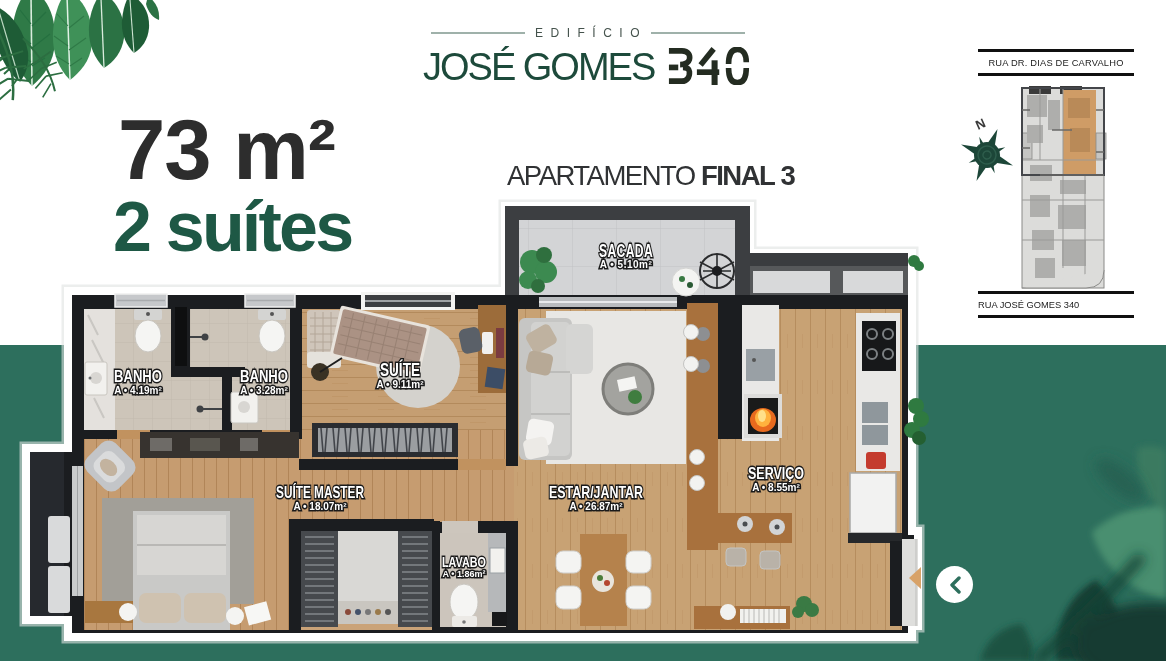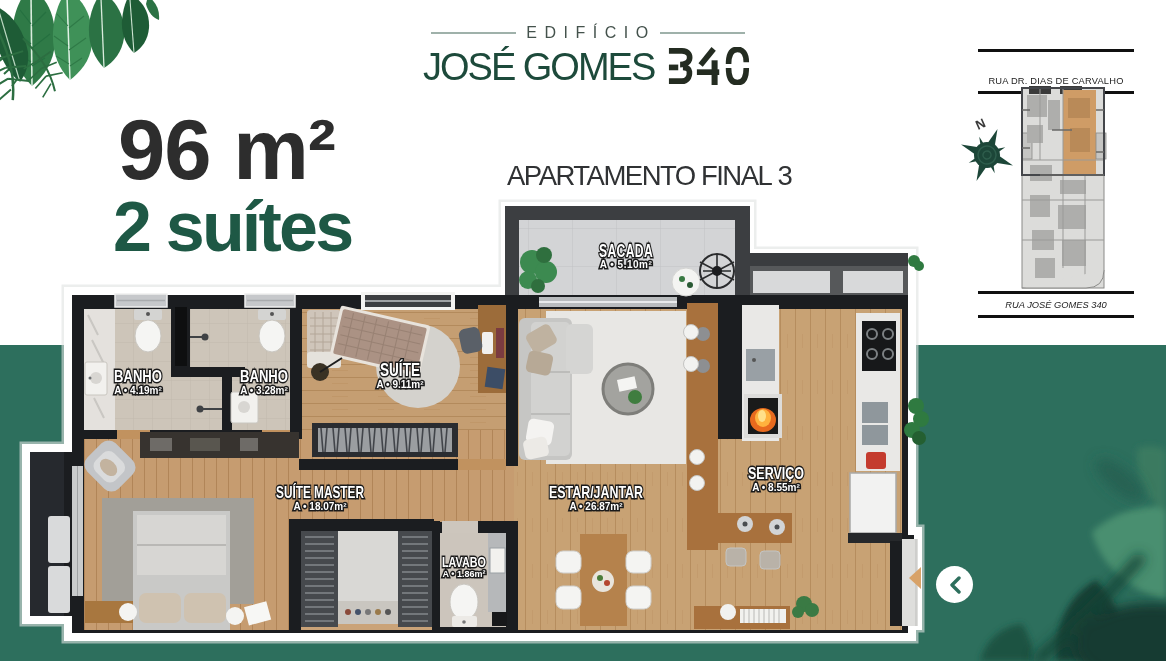--- a/index.html
+++ b/index.html
@@ -3,34 +3,34 @@
 <meta charset="utf-8">
 <style>
   html,body{margin:0;padding:0;}
   body{width:1166px;height:661px;overflow:hidden;background:#ffffff;
        font-family:"Liberation Sans", sans-serif;position:relative;}
   #page{position:absolute;left:0;top:0;width:1166px;height:661px;overflow:hidden;}
   .band{position:absolute;left:0;top:345px;width:1166px;height:316px;background:#2d6f5d;}
   .logoRow{position:absolute;left:431px;top:25px;width:314px;height:16px;
            display:flex;align-items:center;}
   .lnl,.lnr{height:1.5px;background:#9fb1aa;}
-  .edif{font-size:16px;letter-spacing:7.5px;color:#44524c;white-space:nowrap;
+  .edif{font-size:12px;letter-spacing:7.5px;color:#44524c;white-space:nowrap;
         padding:0 4px 0 10px;font-weight:400;}
   .title1{position:absolute;left:423px;top:46px;width:330px;text-align:left;
           font-weight:normal;font-size:38px;color:#1d4a3b;letter-spacing:-2px;white-space:nowrap;}
   .area96{position:absolute;left:118px;top:101px;font-weight:bold;font-size:85px;
           color:#2d2d2d;letter-spacing:-1px;}
   .suites2{position:absolute;left:113px;top:187px;font-weight:bold;font-size:70px;
            color:#1e5845;letter-spacing:-2.8px;}
   .apto{position:absolute;left:507px;top:160px;letter-spacing:-1.5px;font-size:27.5px;color:#303234;white-space:nowrap;}
-  .apto b{font-weight:normal;}
+  .apto b{font-weight:bold;}
   .ruaTop{position:absolute;left:978px;top:49px;width:156px;text-align:center;}
   .ruaTop .bar{height:3px;background:#101010;}
-  .ruaTop .txt{font-size:9.3px;color:#222;padding:24px 0 5px 0;letter-spacing:0.2px;white-space:nowrap;}
-  .ruaBot{position:absolute;left:978px;top:291px;width:156px;text-align:center;font-style:italic;}
+  .ruaTop .txt{font-size:9.3px;color:#222;padding:6px 0 5px 0;letter-spacing:0.2px;white-space:nowrap;}
+  .ruaBot{position:absolute;left:978px;top:291px;width:156px;text-align:left;}
   .backbtn{position:absolute;left:936px;top:566px;width:37px;height:37px;border-radius:50%;
            background:#ffffff;display:flex;align-items:center;justify-content:center;}
 </style>
 </head>
 <body>
 <div id="page">
 
   <div class="band"></div>
 
   <div class="logoRow">
@@ -47,21 +47,21 @@
       <path d="M1,21.5 H11"></path>
       <path d="M1,36 H15 C20,36 23.5,32 23,26 C22.6,23 20,21.5 16,21.5"></path>
       <path d="M49,2 L35,19"></path>
       <path d="M31,26.5 H55"></path>
       <path d="M50,14 V40" stroke-width="6.5"></path>
       <path d="M65,18 C65,7 69,2.5 74.5,2.5 C80,2.5 84,7 84,16"></path>
       <path d="M84,22 C84,33 80,37.5 74.5,37.5 C69,37.5 65,33 65,22"></path>
     </g>
   </svg>
 
-  <div class="area96">96 m²</div>
+  <div class="area96">73 m²</div>
 
   <div class="suites2">2 suítes</div>
 
   <div class="apto">APARTAMENTO <b>FINAL&nbsp;3</b></div>
 
   <div class="ruaTop">
     <div class="bar"></div>
     <div class="txt">RUA DR. DIAS DE CARVALHO</div>
     <div class="bar"></div>
   </div>

